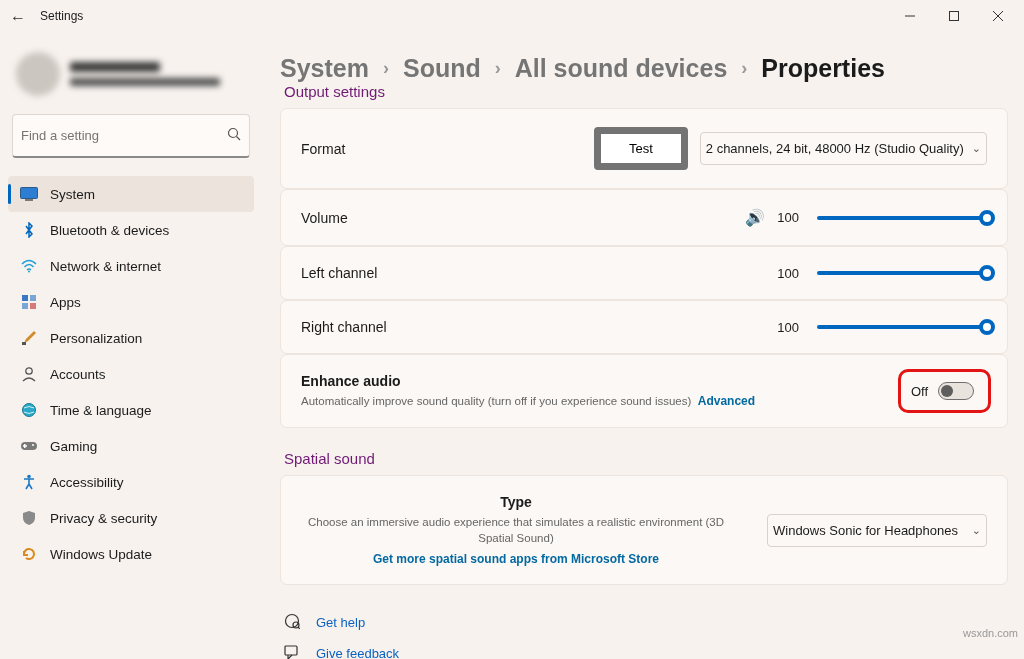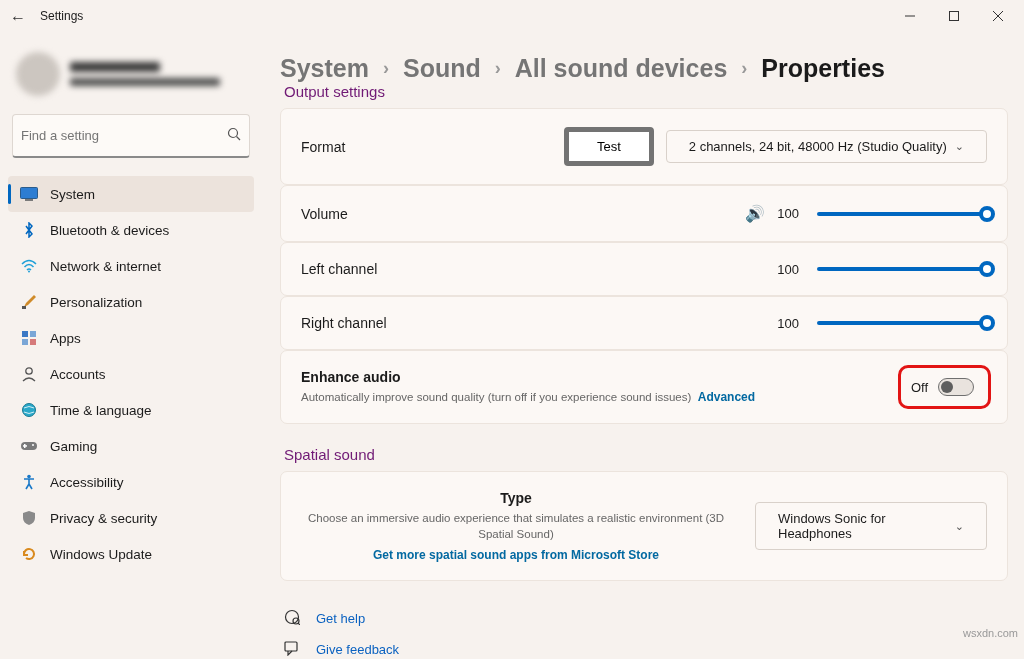--- a/index.html
+++ b/index.html
@@ -28,22 +28,22 @@
   .crumbs .sep { color: #999; font-size: 18px; }
   .crumbs .current { color: #1b1b1b; }
   .section-label { font-size: 15px; font-weight: 400; color: #701a75; margin: 4px 0 8px 4px; }
   .section-label.clip { margin-top: -6px; }
   .card { background: #fcf8f5; border: 1px solid #ece4dd; border-radius: 7px; }
   .row { display: flex; align-items: center; padding: 18px 20px; gap: 12px; }
   .row .label { flex: 0 0 auto; font-size: 14px; }
   .row .fill { flex: 1; }
   .subtext { font-size: 11.5px; color: #666; line-height: 1.4; }
   .link { color: #0369a1; font-size: 12px; font-weight: 600; cursor: pointer; }
-  .btn-outline { border: 5px solid #737373; background: #fff; border-radius: 4px; padding: 7px 28px; font-size: 13px; }
-  .select { border: 1px solid #d9d1ca; background: #fcf8f5; border-radius: 4px; padding: 8px 22px; font-size: 13px; display: flex; align-items: center; gap: 8px; min-width: 270px; justify-content: space-between; }
+  .btn-outline { border: 7px solid #737373; background: #fff; border-radius: 4px; padding: 7px 28px; font-size: 13px; }
+  .select { border: 1px solid #d9d1ca; background: #fcf8f5; border-radius: 4px; padding: 8px 5px; font-size: 13px; display: flex; align-items: center; gap: 8px; min-width: 270px; justify-content: space-between; }
   .chev { font-size: 11px; color: #555; }
   .val { font-size: 13px; margin-right: 6px; }
   .slider { width: 170px; height: 4px; background: #0067c0; border-radius: 2px; position: relative; }
   .slider::after { content: ""; position: absolute; right: -8px; top: -6px; width: 16px; height: 16px; border-radius: 50%; background: #fff; border: 4px solid #0067c0; box-sizing: border-box; }
   .speaker-icon { font-size: 16px; color: #333; }
   .highlight-box { border: 3px solid #e21414; border-radius: 10px; padding: 10px 14px 10px 10px; display: flex; align-items: center; gap: 10px; margin-right: -4px; }
   .toggle-label { font-size: 13px; }
   .toggle { width: 36px; height: 18px; border-radius: 9px; border: 1px solid #6f6f6f; background: #e9e3de; position: relative; }
   .toggle::after { content: ""; position: absolute; left: 2px; top: 2px; width: 12px; height: 12px; border-radius: 50%; background: #5e5e5e; }
   .enhance .row { padding: 14px 20px; }
@@ -120,37 +120,37 @@
           <span class="nicon">
             <svg width="16" height="14" viewBox="0 0 16 14">
               <path d="M1 5 Q8 -2 15 5 M3.5 8 Q8 3 12.5 8 M6 11 Q8 9 10 11" fill="none" stroke="#1fa0d8" stroke-width="1.5"></path>
               <circle cx="8" cy="12.5" r="1" fill="#1fa0d8"></circle>
             </svg>
           </span>
           <span>Network &amp; internet</span>
         </li>
       <li>
           <span class="nicon">
-            <svg width="16" height="16" viewBox="0 0 16 16">
-              <path d="M3 13 L5 9 L13 1 L15 3 L7 11 Z" fill="#d08b2a"></path>
-              <rect x="1" y="12" width="4" height="3" fill="#555"></rect>
-            </svg>
-          </span>
-          <span>Personalization</span>
-        </li>
-      <li>
-          <span class="nicon">
             <svg width="16" height="16">
               <rect x="1" y="1" width="6" height="6" fill="#3b78c4"></rect>
               <rect x="9" y="1" width="6" height="6" fill="#7aa6d6"></rect>
               <rect x="1" y="9" width="6" height="6" fill="#7aa6d6"></rect>
               <rect x="9" y="9" width="6" height="6" fill="#d67a7a"></rect>
             </svg>
           </span>
           <span>Apps</span>
+        </li>
+      <li>
+          <span class="nicon">
+            <svg width="16" height="16" viewBox="0 0 16 16">
+              <path d="M3 13 L5 9 L13 1 L15 3 L7 11 Z" fill="#d08b2a"></path>
+              <rect x="1" y="12" width="4" height="3" fill="#555"></rect>
+            </svg>
+          </span>
+          <span>Personalization</span>
         </li>
       <li>
           <span class="nicon">
             <svg width="14" height="16" viewBox="0 0 14 16">
               <circle cx="7" cy="5" r="3.2" fill="none" stroke="#555" stroke-width="1.3"></circle>
               <path d="M1 15 Q7 9 13 15" fill="none" stroke="#555" stroke-width="1.3"></path>
             </svg>
           </span>
           <span>Accounts</span>
         </li>

